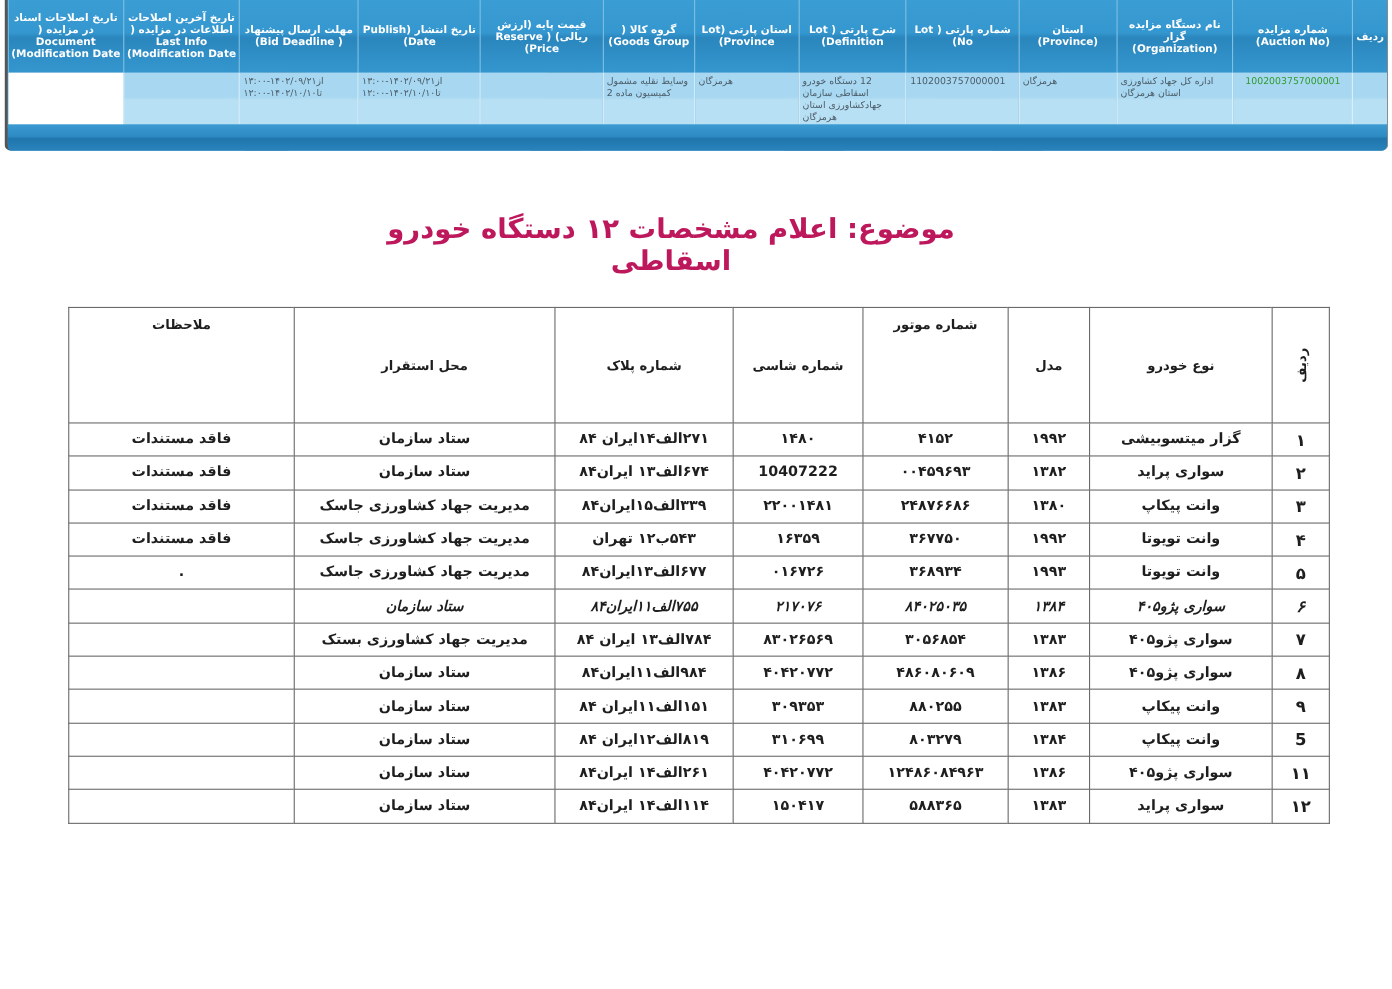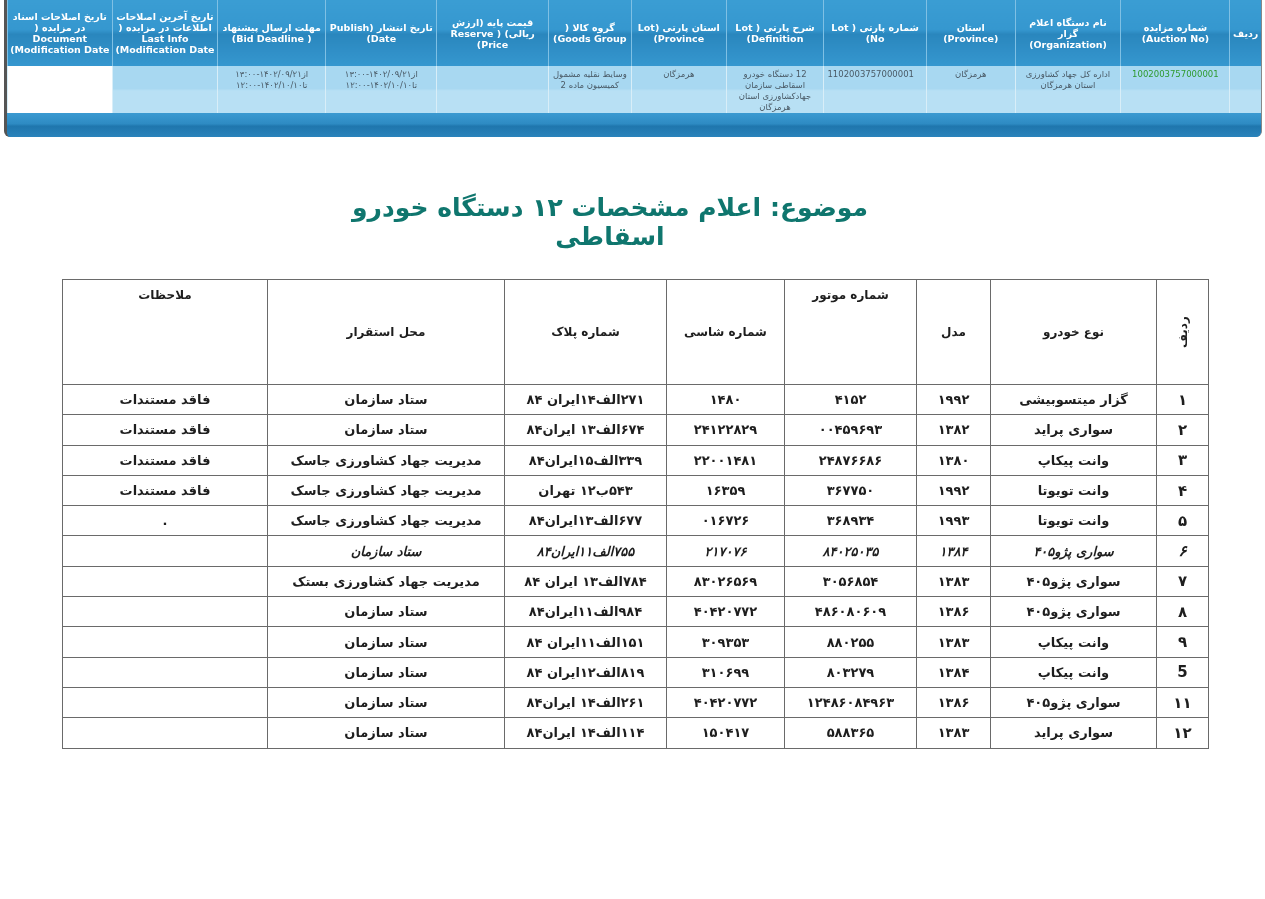--- a/index.html
+++ b/index.html
@@ -17,35 +17,35 @@
       transform: skewX(-12deg);
     }
     .auction-table { position: absolute; left: 0; top: 0; width: 100%; border-collapse: collapse; direction: rtl; table-layout: fixed; }
     .auction-table th {
       height: 66px; color: #ffffff; font-size: 9.5px; font-weight: bold; text-align: center; vertical-align: middle;
       border-left: 1px solid #7fc0e4; line-height: 11px; padding: 1px 2px;
       background: linear-gradient(#3a9dd3 0%, #3597cf 45%, #2a86bd 52%, #3597cf 100%);
     }
     .auction-table td {
       height: 50px; font-size: 8.5px; color: #4a5a66; vertical-align: top; padding: 3px 3px;
-      border-left: 1px solid #d8eef8; line-height: 11px; text-align: center;
+      border-left: 1px solid #d8eef8; line-height: 11px; text-align: left;
       background: linear-gradient(#a8d8f1 0%, #a8d8f1 45%, #b8e0f4 50%, #b8e0f4 100%);
     }
     .auction-table td.green { color: #2e9a2e; direction: ltr; text-align: center; }
     .auction-table td.ltr { direction: ltr; text-align: left; white-space: nowrap; }
     .auction-table td.blank { background: #ffffff; }
     .auction-footer {
       position: absolute; left: 0; bottom: 0; width: 100%; height: 24px;
       background: linear-gradient(#3b9ad1 0%, #2e8bc3 45%, #1f76ad 55%, #2a83bb 100%);
     }
 
     
     .doc-title {
       position: absolute; left: 340px; top: 193px; width: 540px; text-align: center;
-      font-size: 25px; font-weight: bold; color: #0f766e; direction: rtl;
+      font-size: 25px; font-weight: bold; color: #be185d; direction: rtl;
     }
     .vehicle-table {
       position: absolute; left: 62px; top: 279px; width: 1146px; border-collapse: collapse;
       direction: rtl; table-layout: fixed; font-weight: bold; color: #1e1e1e;
     }
     .vehicle-table th, .vehicle-table td { border: 1px solid #6a6a6a; text-align: center; }
     .vehicle-table th { height: 105px; font-size: 12px; vertical-align: middle; }
     .vehicle-table th.top { vertical-align: top; padding-top: 8px; }
     .vehicle-table th.vert span { display: inline-block; transform: rotate(-90deg); white-space: nowrap; }
     .vehicle-table td { height: 30.3px; font-size: 13px; }
@@ -74,21 +74,21 @@
       <col style="width:100px">
         <col style="width:100px">
         <col style="width:97px">
         <col style="width:95px">
         <col style="width:94px">
     </colgroup>
     <thead>
       <tr>
         <th>ردیف</th>
         <th>شماره مزایده (Auction No)</th>
-        <th>نام دستگاه اعلام گزار (Organization)</th>
+        <th>نام دستگاه مزایده گزار (Organization)</th>
         <th>استان (Province)</th>
         <th>شماره پارتی ( Lot No)</th>
         <th>شرح پارتی ( Lot Definition)</th>
         <th>استان پارتی (Lot Province)</th>
         <th>گروه کالا ( Goods Group)</th>
         <th>قیمت پایه (ارزش ریالی) ( Reserve Price)</th>
         <th>تاریخ انتشار (Publish Date)</th>
         <th>مهلت ارسال پیشنهاد ( Bid Deadline)</th>
         <th>تاریخ آخرین اصلاحات اطلاعات در مزایده ( Last Info Modification Date)</th>
         <th>تاریخ اصلاحات اسناد در مزایده ( Document Modification Date)</th>
@@ -149,21 +149,21 @@
         <td>۱۴۸۰</td>
         <td>۲۷۱الف۱۴ایران ۸۴</td>
         <td>ستاد سازمان</td>
         <td>فاقد مستندات</td>
       </tr>
       <tr>
         <td class="idx">۲</td>
         <td>سواری پراید</td>
         <td>۱۳۸۲</td>
         <td>۰۰۴۵۹۶۹۳</td>
-        <td>۲۴۱۲۲۸۲۹</td>
+        <td>10407222</td>
         <td>۶۷۴الف۱۳ ایران۸۴</td>
         <td>ستاد سازمان</td>
         <td>فاقد مستندات</td>
       </tr>
       <tr>
         <td class="idx">۳</td>
         <td>وانت پیکاپ</td>
         <td>۱۳۸۰</td>
         <td>۲۴۸۷۶۶۸۶</td>
         <td>۲۲۰۰۱۴۸۱</td>

